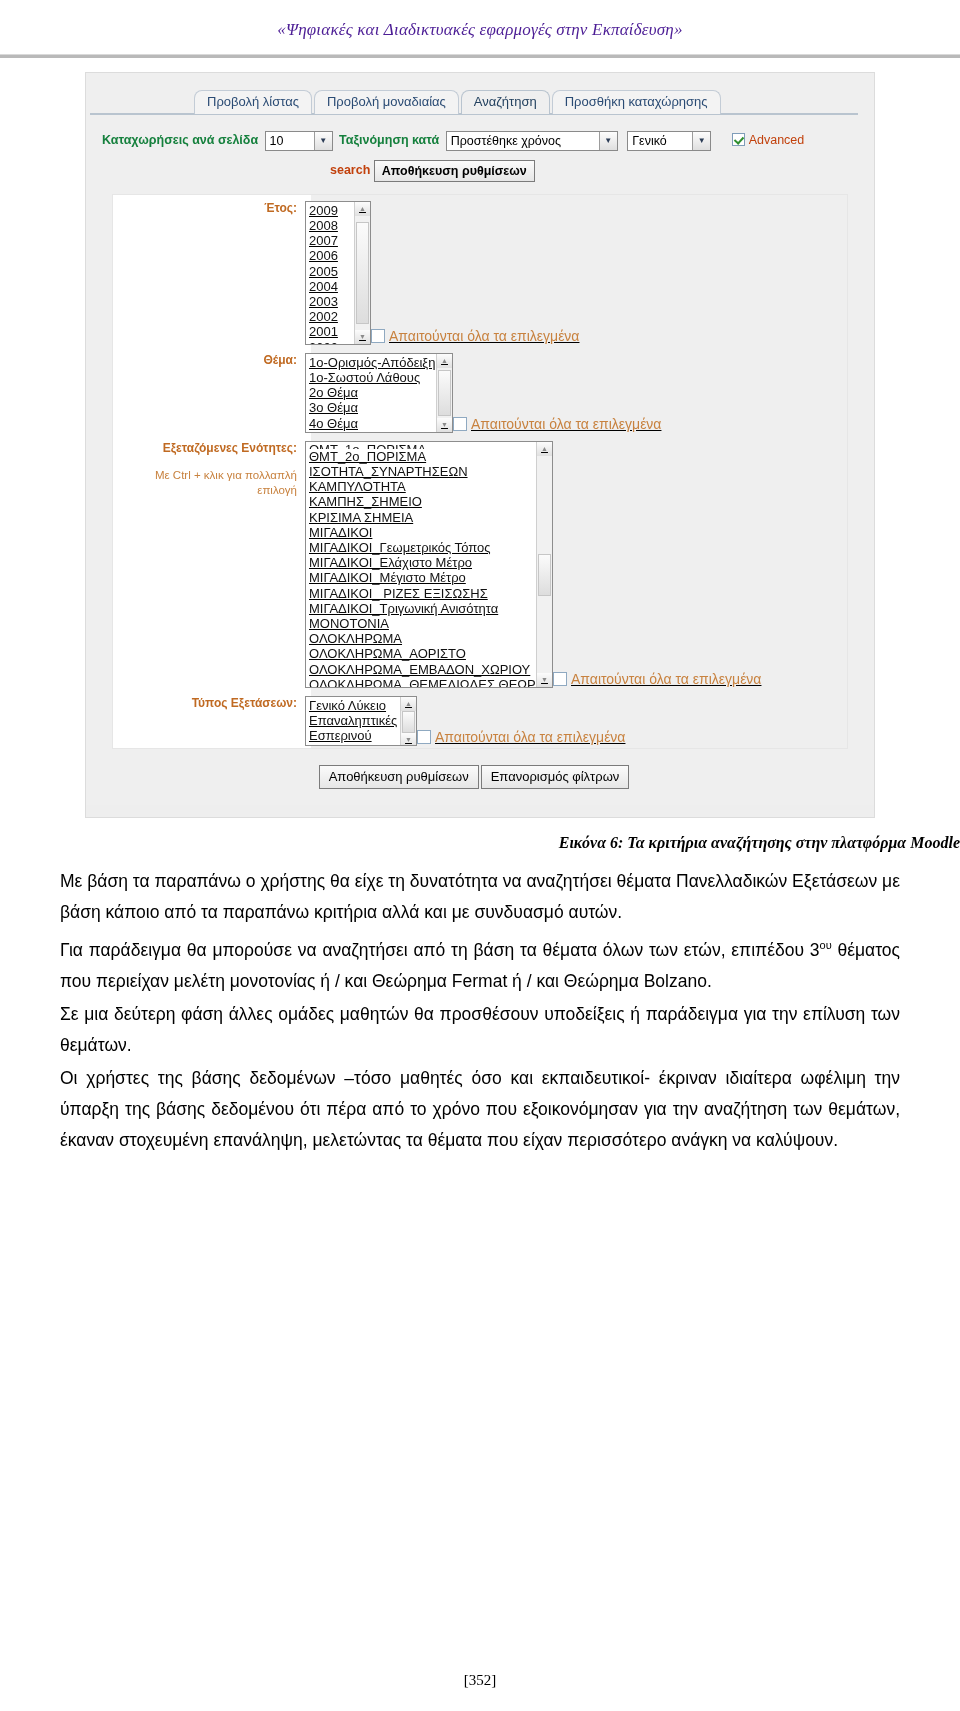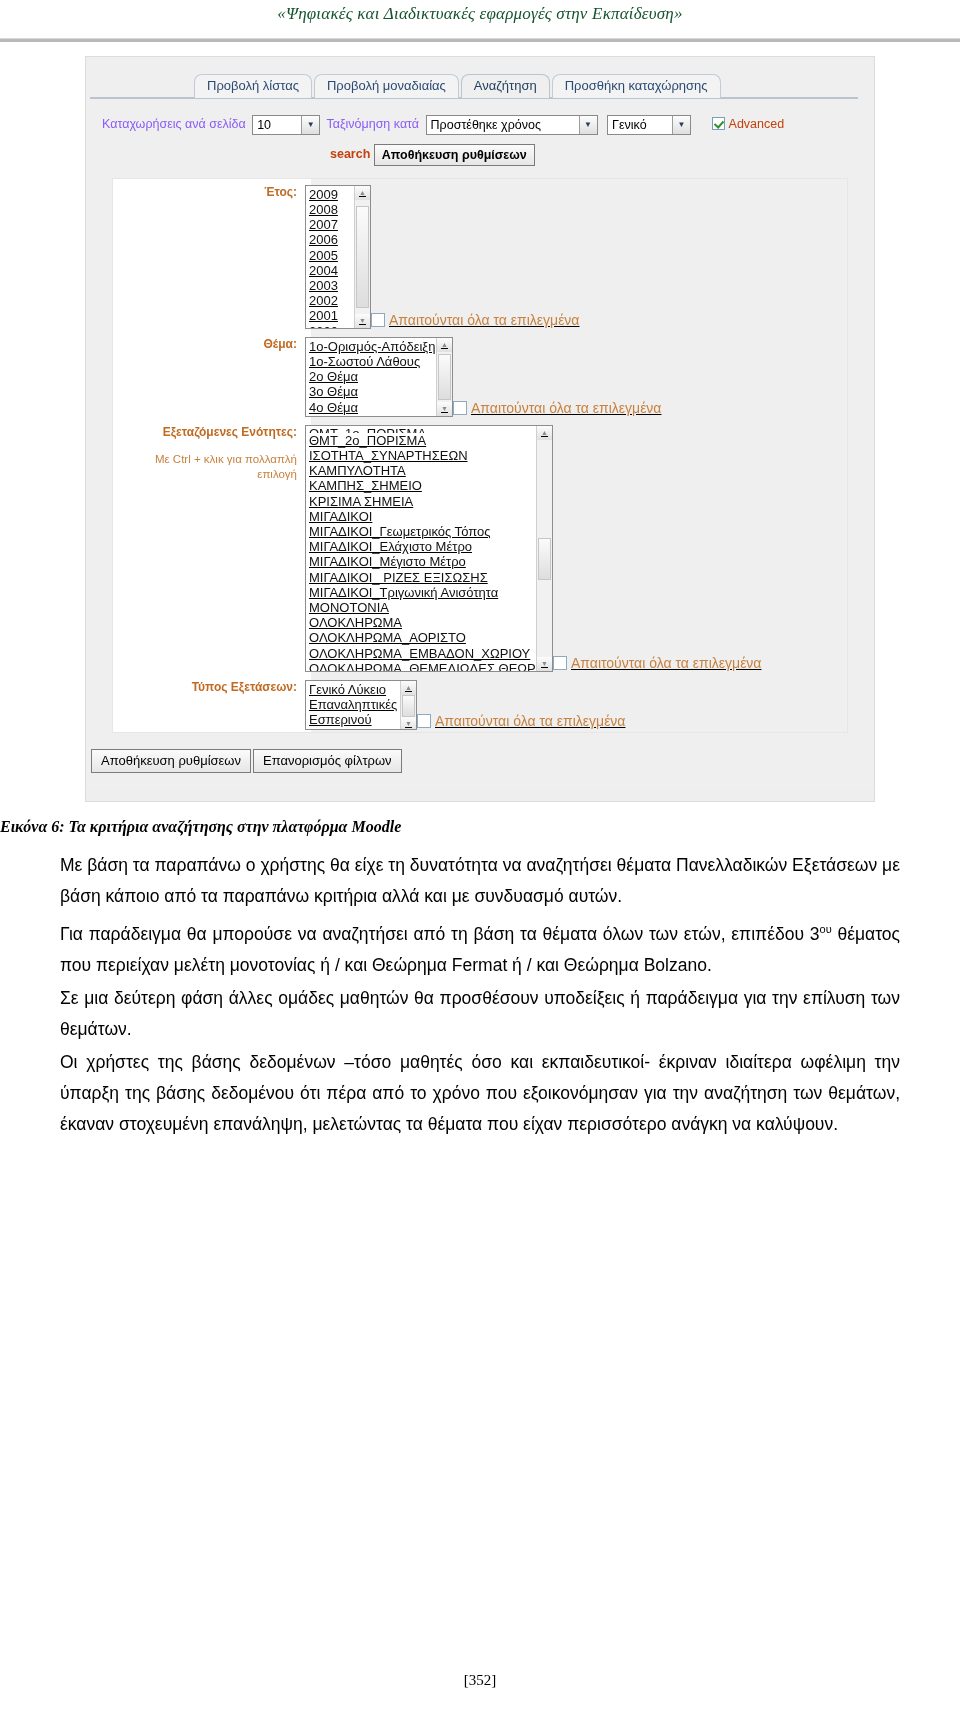--- a/index.html
+++ b/index.html
@@ -15,22 +15,22 @@
     position: relative;
     overflow: hidden;
   }
 
   
   .running-head {
     text-align: center;
     font-family: "Liberation Serif", serif;
     font-style: italic;
     font-size: 17px;
-    color: #14532d;
-    padding-top: 4px;
+    color: #4c1d95;
+    padding-top: 20px;
     letter-spacing: .2px;
   }
   .head-rule {
     margin: 14px 0 0 0;
     height: 3px;
     background: #b9b9b9;
     border-top: 1px solid #d9d9d9;
   }
 
   
@@ -79,21 +79,21 @@
   }
   .tab-spacer { flex: 1; border-bottom: none; }
 
   
   .controlbar {
     padding: 14px 0 2px 12px;
     font-size: 12.5px;
     color: #333;
     line-height: 22px;
   }
-  .controlbar .lbl { color: #8b5cf6; }
+  .controlbar .lbl { color: #15803d; font-weight: bold; }
   .ctrl-line { display: block; }
   .ctrl-line2 {
     display: block;
     padding-left: 228px;
     margin-top: 8px;
     font-weight: bold;
   }
 
   .wselect {
     display: inline-flex;
@@ -264,29 +264,29 @@
   .chk-box {
     display: inline-block;
     width: 12px; height: 12px;
     border: 1px solid #8fa9c1;
     background: #fff;
     vertical-align: -2px;
     margin-right: 4px;
   }
 
   .panel-actions {
-    text-align: left;
+    text-align: center;
     padding: 16px 0 10px 0;
     position: relative;
   }
   .panel-actions .wbtn { margin: 0 1px; font-size: 13px; padding: 3px 9px; }
 
   
   .caption {
-    text-align: left;
+    text-align: right;
     font-family: "Liberation Serif", serif;
     font-size: 16px;
     font-weight: bold;
     font-style: italic;
     margin: 16px 0 14px 0;
     color: #000;
   }
   .body-text {
     margin: 0 60px;
     font-family: "Liberation Sans", sans-serif;

